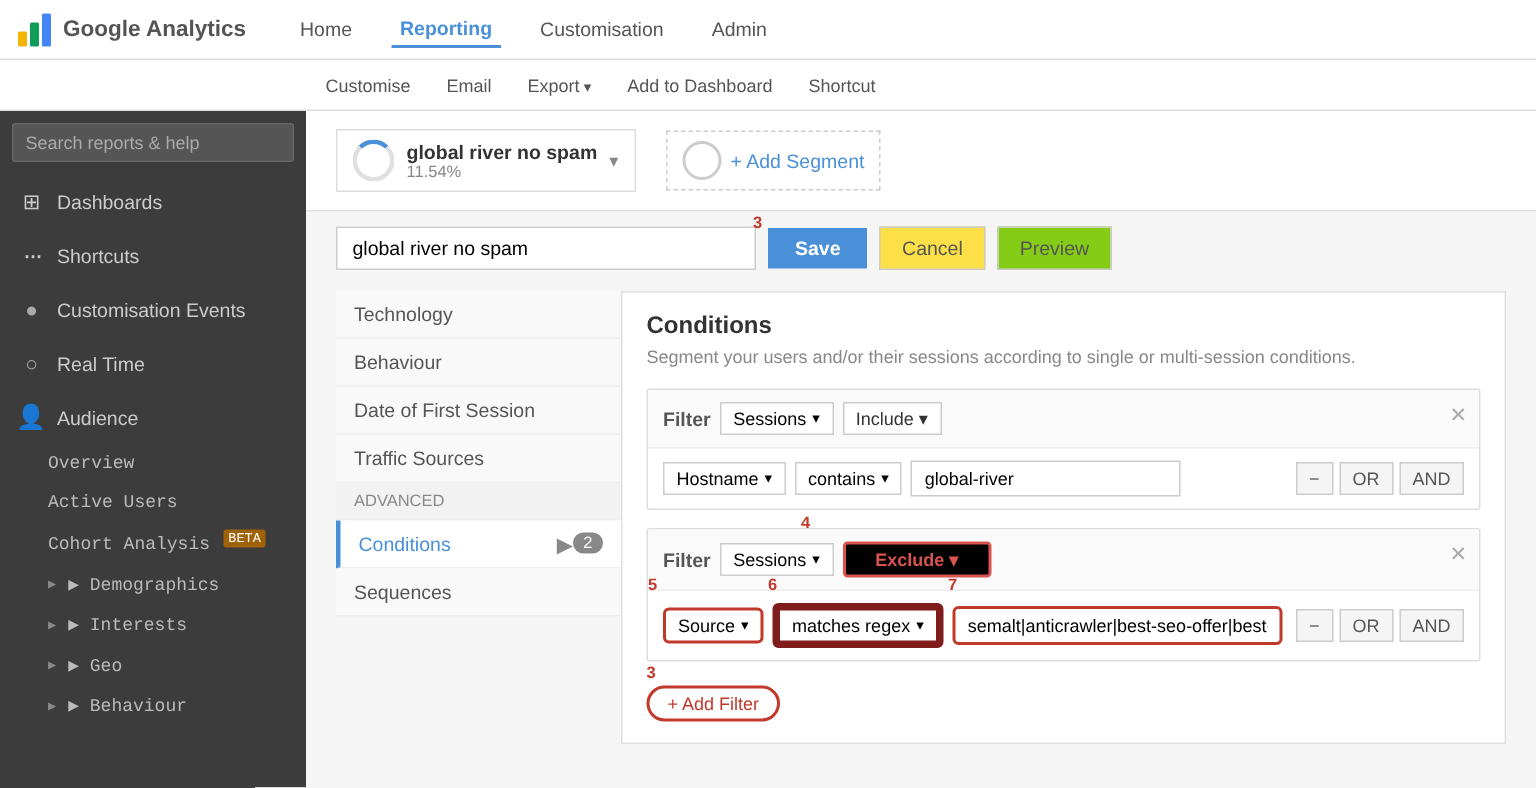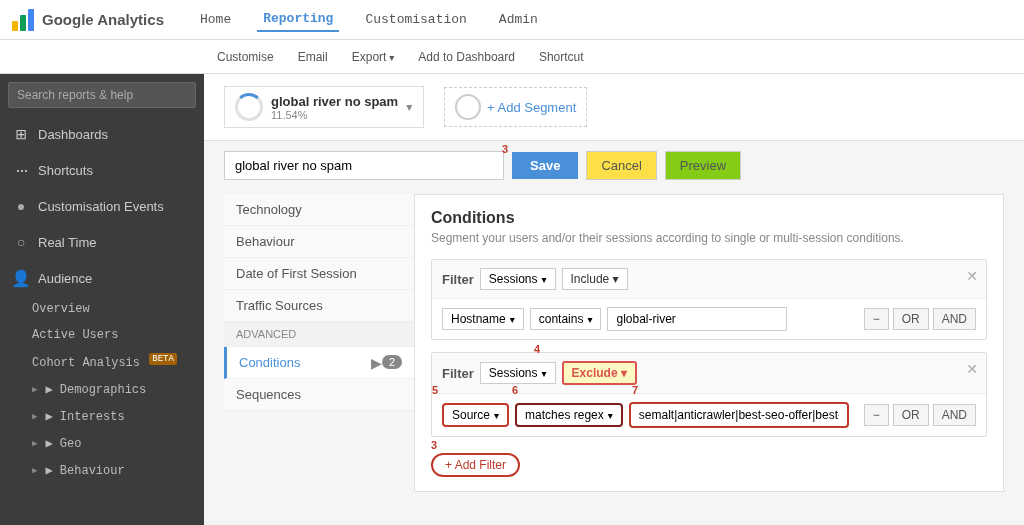--- a/index.html
+++ b/index.html
@@ -29,21 +29,20 @@
       font-size: 15px;
       font-weight: bold;
       color: #555;
     }
     .nav-item {
       font-size: 13px;
       color: #555;
       cursor: pointer;
       padding: 4px 6px;
       text-decoration: none;
-      font-family: Liberation Mono, monospace;
     }
     .nav-item.active {
       color: #4a90d9;
       border-bottom: 2px solid #4a90d9;
       font-weight: bold;
     }
 
     
     .sub-toolbar {
       background: #fff;
@@ -352,23 +351,23 @@
     
     .include-btn {
       background: #fff;
       border: 1px solid #ccc;
       padding: 3px 8px;
       font-size: 12px;
       cursor: pointer;
       color: #333;
     }
     .exclude-btn {
-      background: #fef9c3;
+      background: #000000;
       border: 2px solid #d9534f;
-      padding: 3px 8px;
+      padding: 3px 20px;
       font-size: 12px;
       cursor: pointer;
       color: #d9534f;
       font-weight: bold;
       border-radius: 3px;
     }
 
     
     .add-filter-btn {
       display: inline-flex;
@@ -391,21 +390,21 @@
       font-weight: bold;
       position: absolute;
     }
 
     
     .source-circled {
       border: 2px solid #c0392b;
       border-radius: 4px;
     }
     .regex-circled {
-      border: 2px solid #7f1d1d;
+      border: 5px solid #7f1d1d;
       border-radius: 4px;
     }
     .value-circled {
       border: 2px solid #c0392b;
       border-radius: 4px;
     }
   </style>
 </head>
 <body>
 

